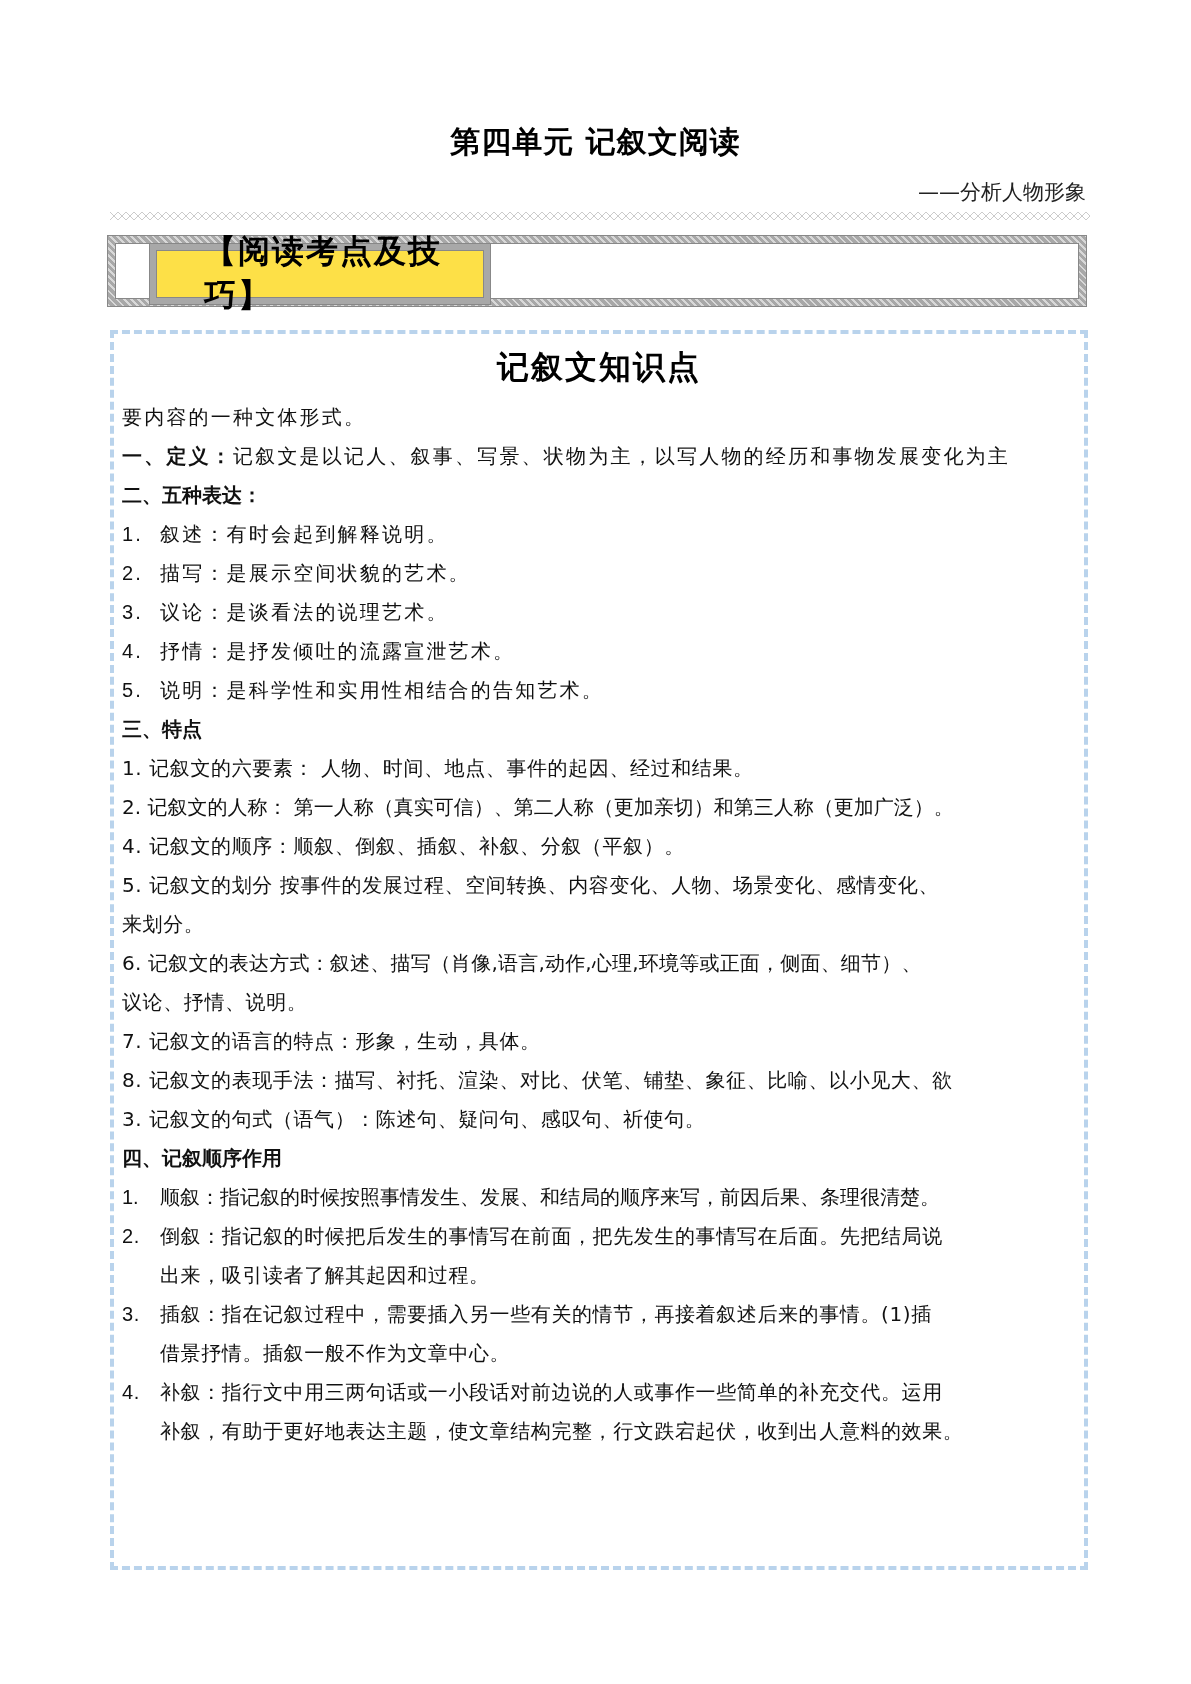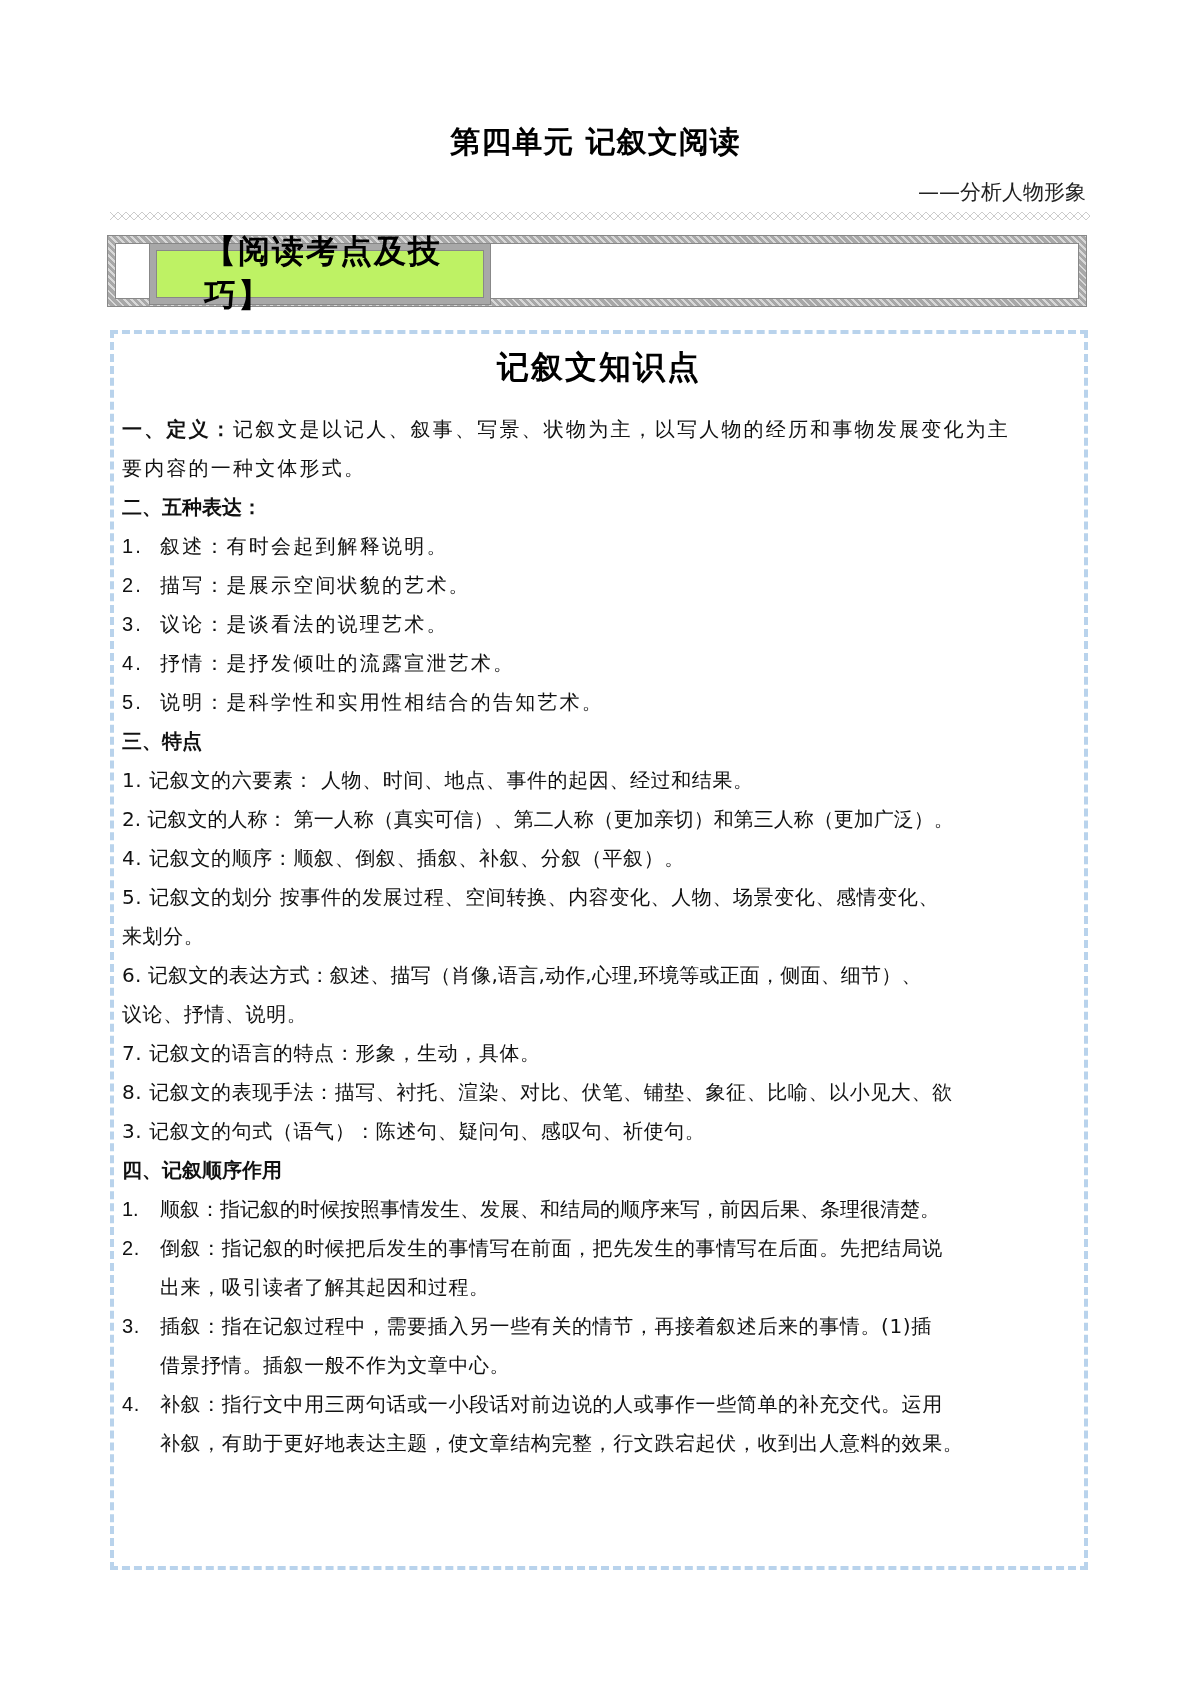--- a/index.html
+++ b/index.html
@@ -32,35 +32,35 @@
     }
     .section-frame::before {
       content: ""; position: absolute; inset: -7px;
       background: repeating-linear-gradient(45deg, rgba(255,255,255,0.55) 0 2px, transparent 2px 5px);
       pointer-events: none;
       -webkit-mask: linear-gradient(#000,#000) content-box, linear-gradient(#000,#000);
       -webkit-mask-composite: xor; mask-composite: exclude; padding: 7px;
     }
     .section-label-box {
       position: absolute; top: 244px; left: 150px; width: 340px; height: 60px;
-      box-sizing: border-box; border: 6px solid #a8a8a8; background: #bef264;
+      box-sizing: border-box; border: 6px solid #a8a8a8; background: #fde047;
       box-shadow: inset 0 0 0 1px #888, 0 0 0 1px #888;
       display: flex; align-items: center; justify-content: center; padding-left: 48px;
     }
     .section-label {
       font-family: "DejaVu Serif", "Liberation Serif", serif;
       font-size: 32px; font-weight: bold; color: #000; letter-spacing: 2px;
     }
     .knowledge-box {
       position: absolute; top: 330px; left: 110px; width: 978px; height: 1240px;
       box-sizing: border-box; border: 4px dashed #b9d3ec; padding: 0 8px;
     }
     .knowledge-title {
       text-align: center; font-size: 32px; font-weight: bold; margin-top: 12px;
-      margin-bottom: 20px; letter-spacing: 2px; color: #000;
+      margin-bottom: 8px; letter-spacing: 2px; color: #000;
     }
     .line {
       font-size: 20px; line-height: 39px; white-space: nowrap; letter-spacing: 2.2px;
       color: #111;
     }
     .line .b { font-weight: bold; }
     .heading { font-family: "DejaVu Sans", "Liberation Sans", sans-serif; font-weight: bold; font-size: 20px; line-height: 39px; }
     .num { display: inline-block; width: 38px; font-family: "Liberation Sans", sans-serif; }
     .narrow { font-family: "DejaVu Sans", "Liberation Sans", sans-serif; letter-spacing: 0.6px; }
     .indent { padding-left: 38px; }
@@ -73,24 +73,24 @@
 <div class="zigzag-rule"></div>
 
 <div class="section-frame"></div>
 <div class="section-label-box">
   <span class="section-label">【阅读考点及技巧】</span>
 </div>
 
 <div class="knowledge-box">
   <div class="knowledge-title">记叙文知识点</div>
 
+  <div class="line">要内容的一种文体形式。</div>
   <div class="line">
     <span class="b">一、定义：</span><span>记叙文是以记人、叙事、写景、状物为主，以写人物的经历和事物发展变化为主</span>
   </div>
-  <div class="line">要内容的一种文体形式。</div>
 
   <div class="heading">二、五种表达：</div>
   <div class="line"><span class="num">1.</span><span>叙述：有时会起到解释说明。</span></div>
   <div class="line"><span class="num">2.</span><span>描写：是展示空间状貌的艺术。</span></div>
   <div class="line"><span class="num">3.</span><span>议论：是谈看法的说理艺术。</span></div>
   <div class="line"><span class="num">4.</span><span>抒情：是抒发倾吐的流露宣泄艺术。</span></div>
   <div class="line"><span class="num">5.</span><span>说明：是科学性和实用性相结合的告知艺术。</span></div>
 
   <div class="heading">三、特点</div>
   <div class="line narrow">1. 记叙文的六要素： 人物、时间、地点、事件的起因、经过和结果。</div>

